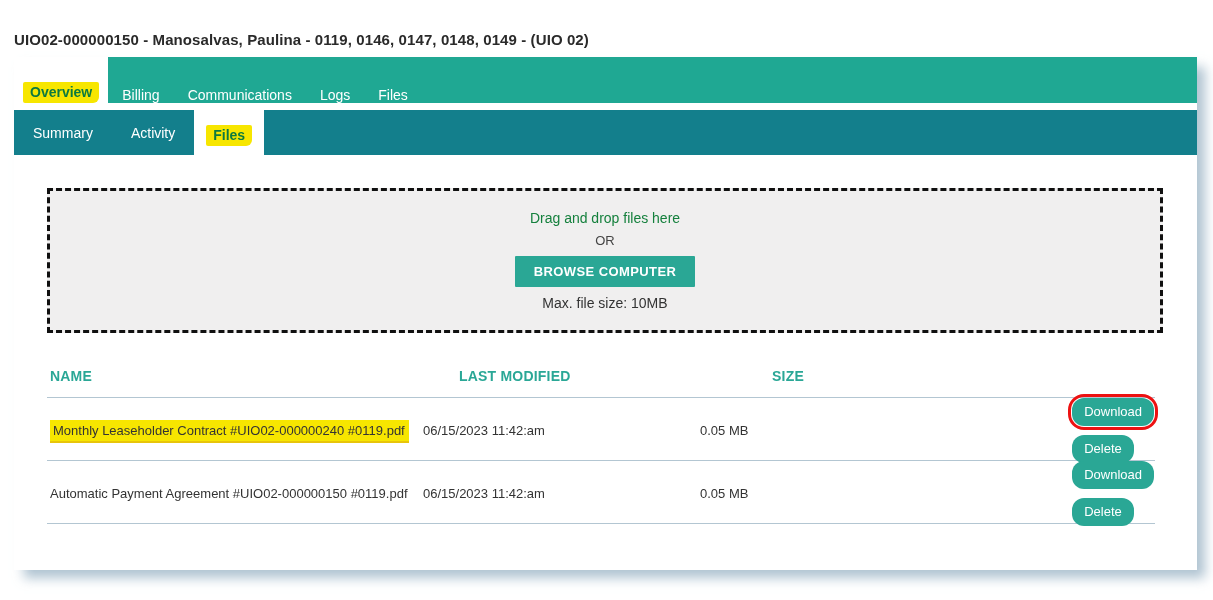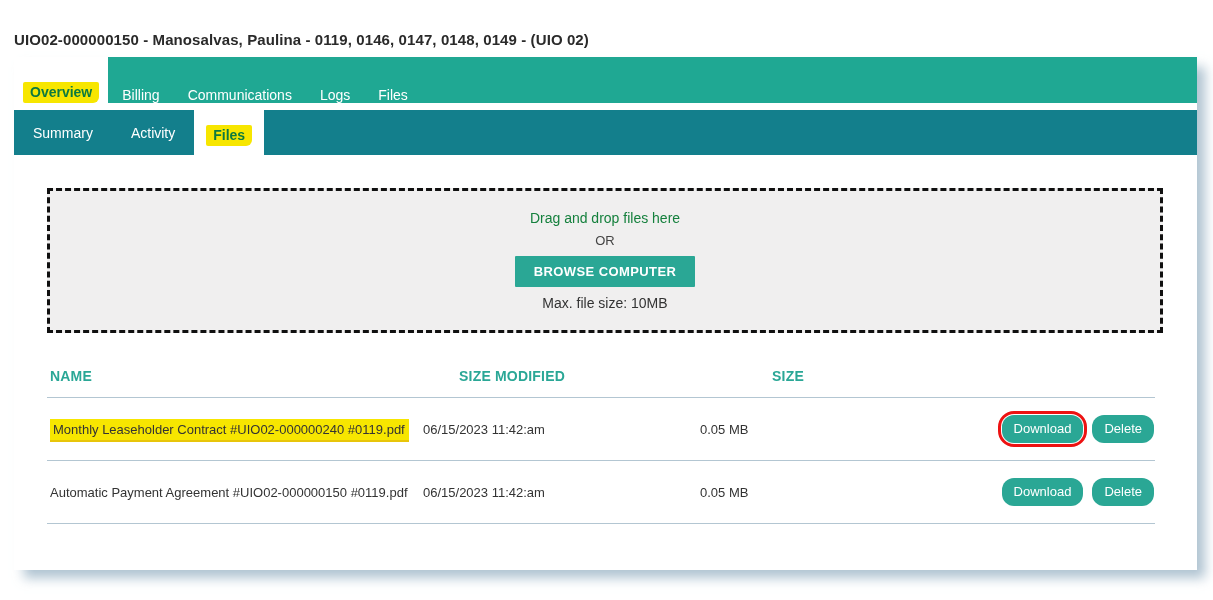--- a/index.html
+++ b/index.html
@@ -147,20 +147,21 @@
     background: #F7E600;
     padding: 3px 4px 3px 3px;
     border-bottom: 2px solid #e8c50a;
   }
   .actions {
     display: flex;
     gap: 9px;
     align-items: flex-start;
     justify-content: flex-end;
     padding-right: 1px;
+    flex-direction: column;
   }
   .pill-btn {
     background: #2AA795;
     color: #ffffff;
     font-family: "Liberation Sans", sans-serif;
     font-size: 13px;
     border: none;
     border-radius: 12px;
     padding: 6px 12px 7px 12px;
     cursor: pointer;
@@ -213,21 +214,21 @@
   <div class="dropzone">
     <div class="dz-line1">Drag and drop files here</div>
     <div class="dz-or">OR</div>
     <button class="dz-button">BROWSE COMPUTER</button>
     <div class="dz-max">Max. file size: 10MB</div>
   </div>
 
   <div class="files-table">
     <div class="t-header">
       <div class="col">NAME</div>
-      <div class="col">SIZE MODIFIED</div>
+      <div class="col">LAST MODIFIED</div>
       <div class="col">SIZE</div>
       <div class="col"></div>
     </div>
 
     <div class="t-row">
       <div class="cell">
         <span class="name-hl">Monthly Leaseholder Contract #UIO02-000000240 #0119.pdf</span>
       </div>
       <div class="cell">06/15/2023 11:42:am</div>
       <div class="cell">0.05 MB</div>

